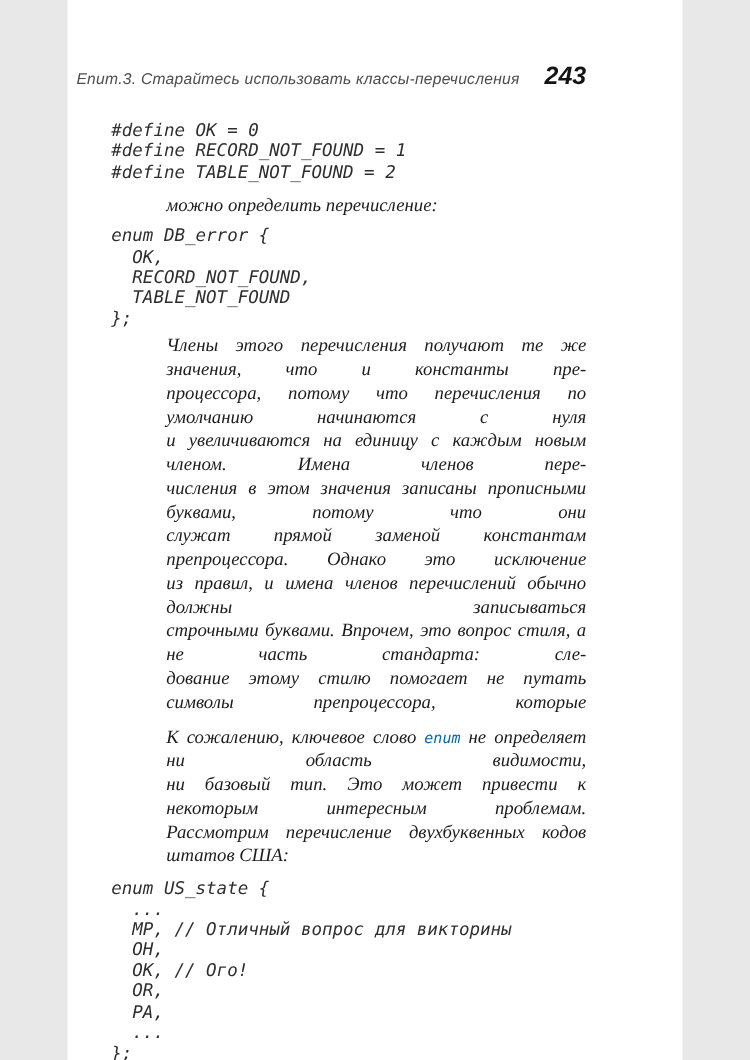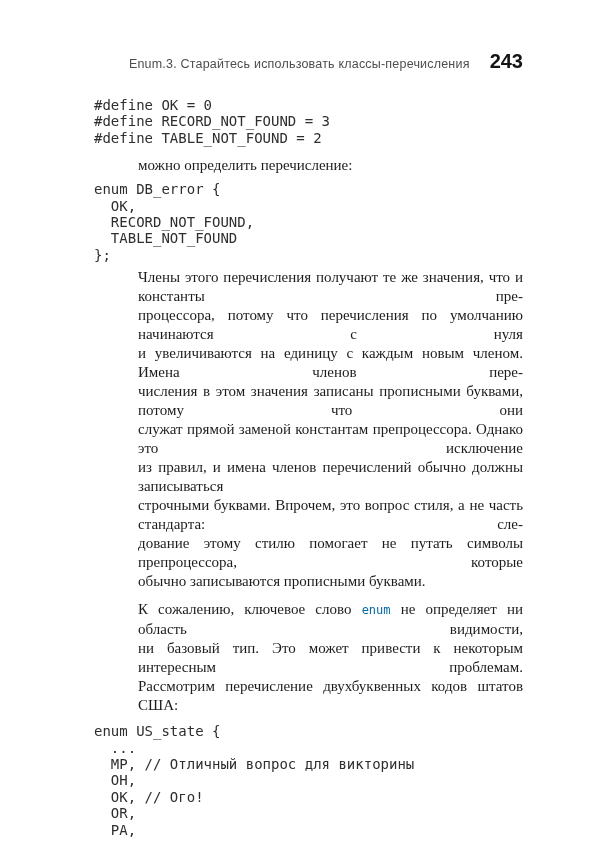--- a/index.html
+++ b/index.html
@@ -2,29 +2,30 @@
 <html><head>
 <meta charset="utf-8">
 <style>
   html, body {
     margin: 0;
     padding: 0;
     background: #e8e8e8;
   }
   .page {
     position: relative;
-    width: 600px;
+    width: 492px;
     height: 848px;
     margin: 0 auto;
     background: #ffffff;
     box-sizing: border-box;
-    padding: 50px 77px 0 94px;
+    padding: 50px 77px 0 35px;
     overflow: hidden;
     color: #1d1d1d;
     font-family: "Liberation Serif", serif;
+    font-style: italic;
   }
   .header {
     display: flex;
     justify-content: flex-end;
     align-items: baseline;
     gap: 20px;
     font-family: "Liberation Sans", sans-serif;
     white-space: nowrap;
   }
   .header-title {
@@ -69,21 +70,21 @@
 <body>
 
 <div class="page">
   <div class="header">
     <span class="header-title">Enum.3. Старайтесь использовать классы-перечисления</span>
     <span class="page-number">243</span>
   </div>
   <div id="blocks">
       <div class="code-block b0">
         <div class="code-line">#define OK = 0</div>
-        <div class="code-line">#define RECORD_NOT_FOUND = 3</div>
+        <div class="code-line">#define RECORD_NOT_FOUND = 1</div>
         <div class="code-line">#define TABLE_NOT_FOUND = 2</div>
       </div>
       <div class="para b1">
         <div class="text-line last"><span class="run">можно определить перечисление:</span></div>
       </div>
       <div class="code-block b2">
         <div class="code-line">enum DB_error {</div>
         <div class="code-line">  OK,</div>
         <div class="code-line">  RECORD_NOT_FOUND,</div>
         <div class="code-line">  TABLE_NOT_FOUND</div>
@@ -91,21 +92,20 @@
       </div>
       <div class="para justify b3">
         <div class="text-line"><span class="run">Члены этого перечисления получают те же значения, что и константы пре-</span></div>
         <div class="text-line"><span class="run">процессора, потому что перечисления по умолчанию начинаются с нуля</span></div>
         <div class="text-line"><span class="run">и увеличиваются на единицу с каждым новым членом. Имена членов пере-</span></div>
         <div class="text-line"><span class="run">числения в этом значения записаны прописными буквами, потому что они</span></div>
         <div class="text-line"><span class="run">служат прямой заменой константам препроцессора. Однако это исключение</span></div>
         <div class="text-line"><span class="run">из правил, и имена членов перечислений обычно должны записываться</span></div>
         <div class="text-line"><span class="run">строчными буквами. Впрочем, это вопрос стиля, а не часть стандарта: сле-</span></div>
         <div class="text-line"><span class="run">дование этому стилю помогает не путать символы препроцессора, которые</span></div>
-        <div class="text-line last"><span class="run">обычно записываются прописными буквами.</span></div>
       </div>
       <div class="para justify b4">
         <div class="text-line"><span class="run">К сожалению, ключевое слово </span><span class="inline-code">enum</span><span class="run"> не определяет ни область видимости,</span></div>
         <div class="text-line"><span class="run">ни базовый тип. Это может привести к некоторым интересным проблемам.</span></div>
         <div class="text-line last"><span class="run">Рассмотрим перечисление двухбуквенных кодов штатов США:</span></div>
       </div>
       <div class="code-block b5">
         <div class="code-line">enum US_state {</div>
         <div class="code-line">  ...</div>
         <div class="code-line">  MP, // Отличный вопрос для викторины</div>

